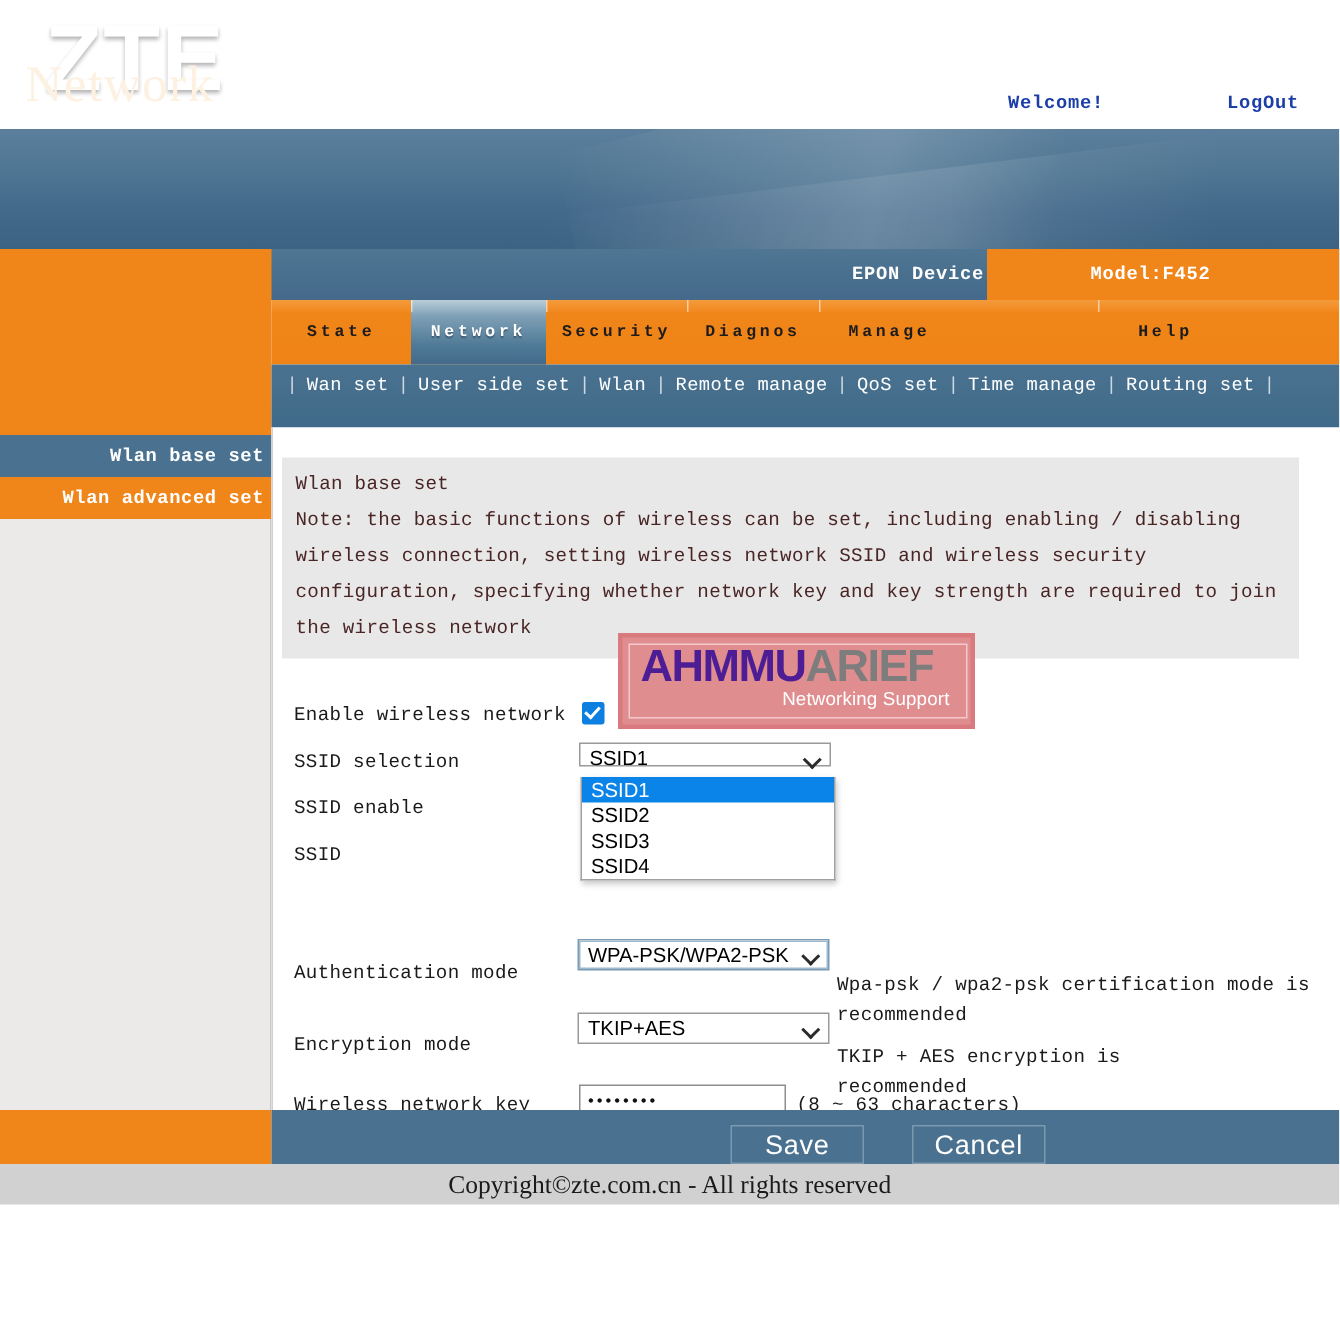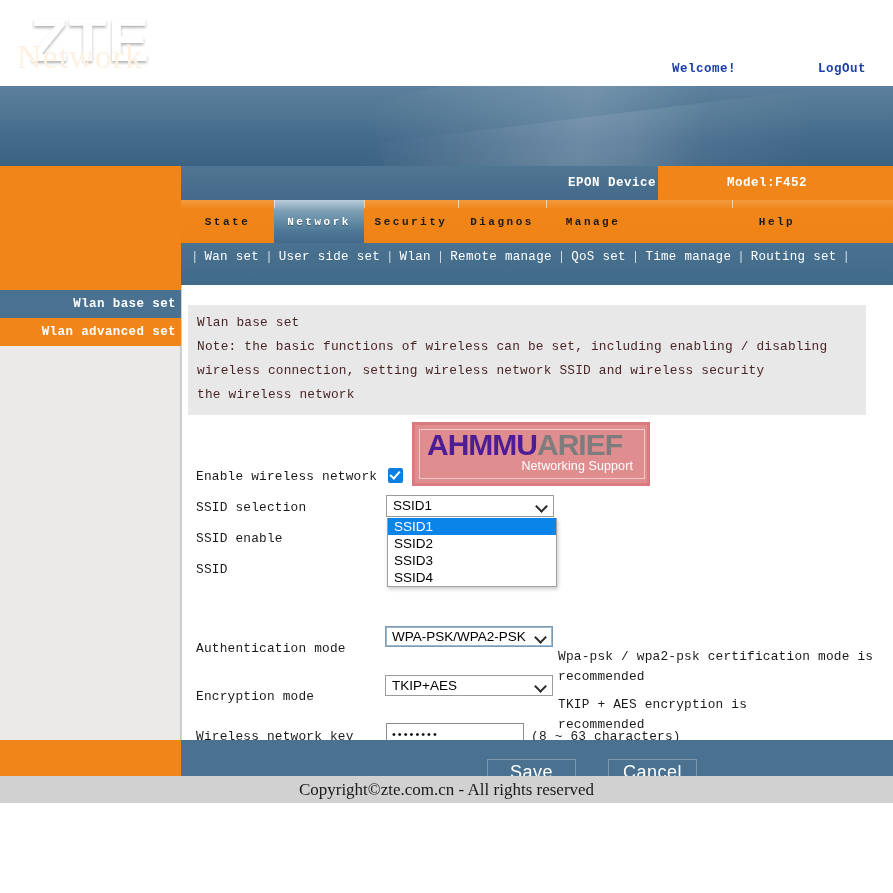--- a/index.html
+++ b/index.html
@@ -293,21 +293,21 @@
     position: absolute;
     left: 4px; top: 1px;
     width: 4px; height: 8px;
     border: solid #ffffff;
     border-width: 0 2px 2px 0;
     transform: rotate(42deg);
   }
 
   .sel-box {
     position: relative;
-    width: 168px; height: 22px;
+    width: 168px; height: 16px;
     border: 1px solid #9a9a9a;
     background: #ffffff;
     box-sizing: border-box;
     font-family: "Liberation Sans", sans-serif;
     font-size: 13.5px;
     color: #000000;
     line-height: 20px;
     padding-left: 6px;
     cursor: pointer;
   }
@@ -387,21 +387,21 @@
 
   
   .actionbar {
     position: absolute;
     left: 181px; top: 740px;
     width: 712px; height: 36px;
     background: #4a7290;
   }
   .act-btn {
     position: absolute;
-    top: 19px;
+    top: 10px;
     height: 26px;
     background: transparent;
     border: 1px solid rgba(255,255,255,0.28);
     font-family: "Liberation Sans", sans-serif;
     font-size: 18px;
     color: #ffffff;
     letter-spacing: 0.5px;
     cursor: pointer;
     display: flex;
     align-items: center;
@@ -462,20 +462,21 @@
       <div class="side-item alt">Wlan advanced set</div>
     </div>
   <div class="side-bottom"></div>
 
   <div class="content"></div>
 
   <div class="note-box">
     <div>Wlan base set</div>
     <div>Note: the basic functions of wireless can be set, including enabling / disabling</div>
     <div>wireless connection, setting wireless network SSID and wireless security</div>
+    <div>configuration, specifying whether network key and key strength are required to join</div>
     <div>the wireless network</div>
   </div>
 
   <div class="watermark">
     <div class="wm-inner"></div>
     <div class="wm-main"><span class="wm-a">AHMMU</span><span class="wm-b">ARIEF</span></div>
     <div class="wm-sub">Networking Support</div>
   </div>
 
   <div class="form">

